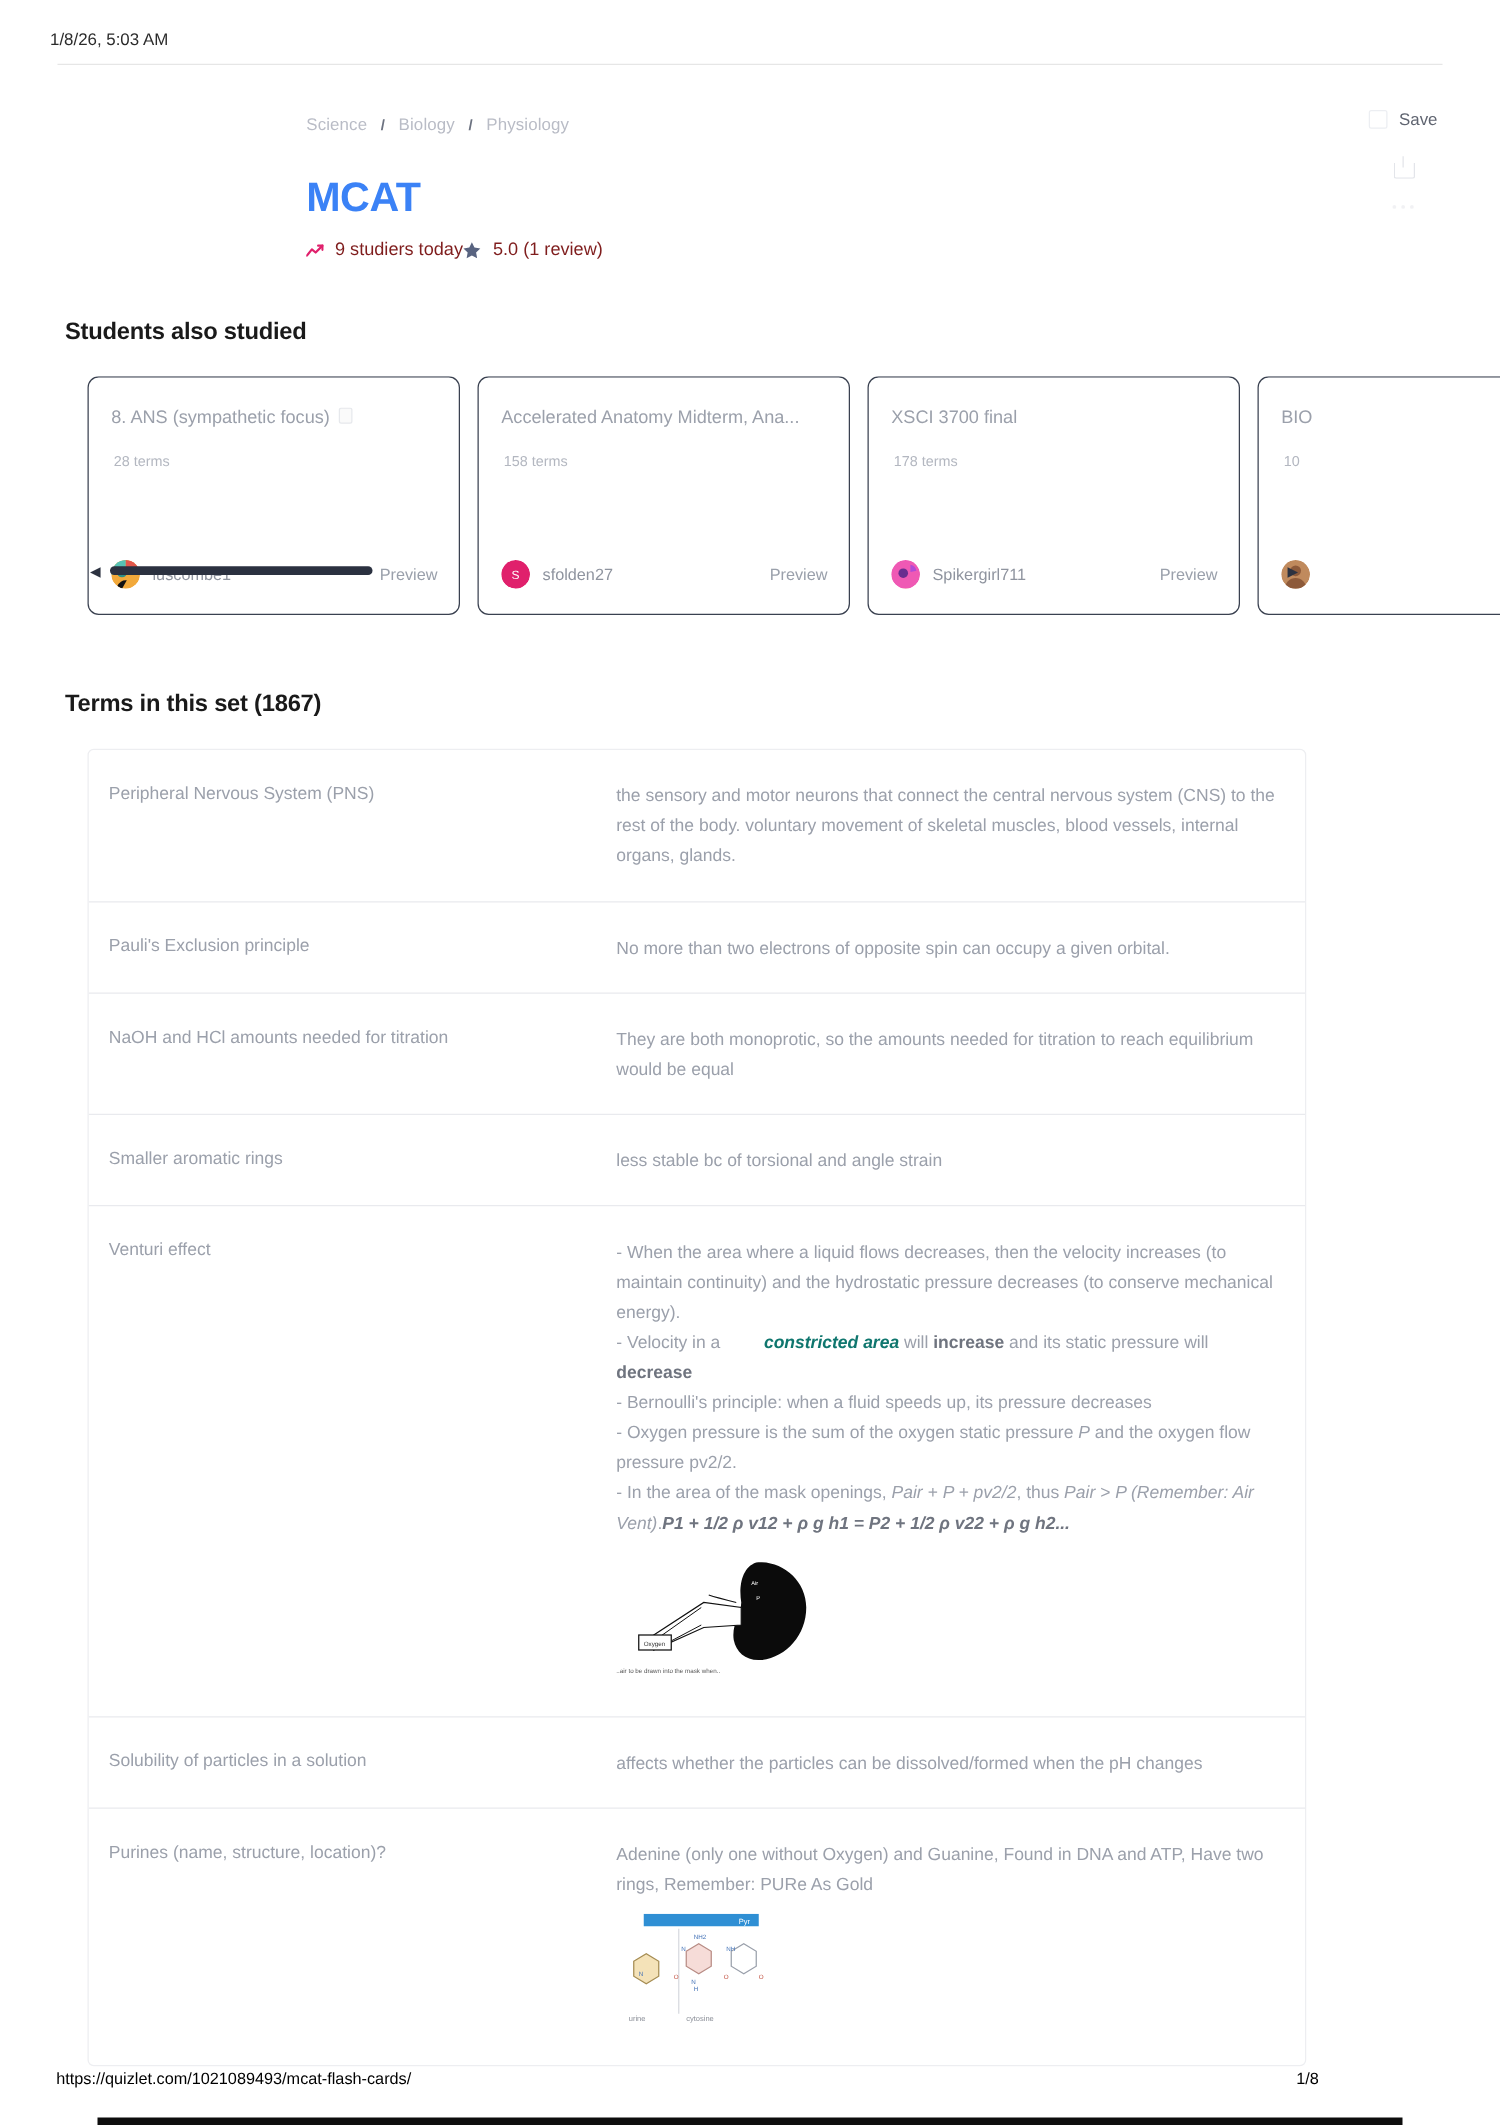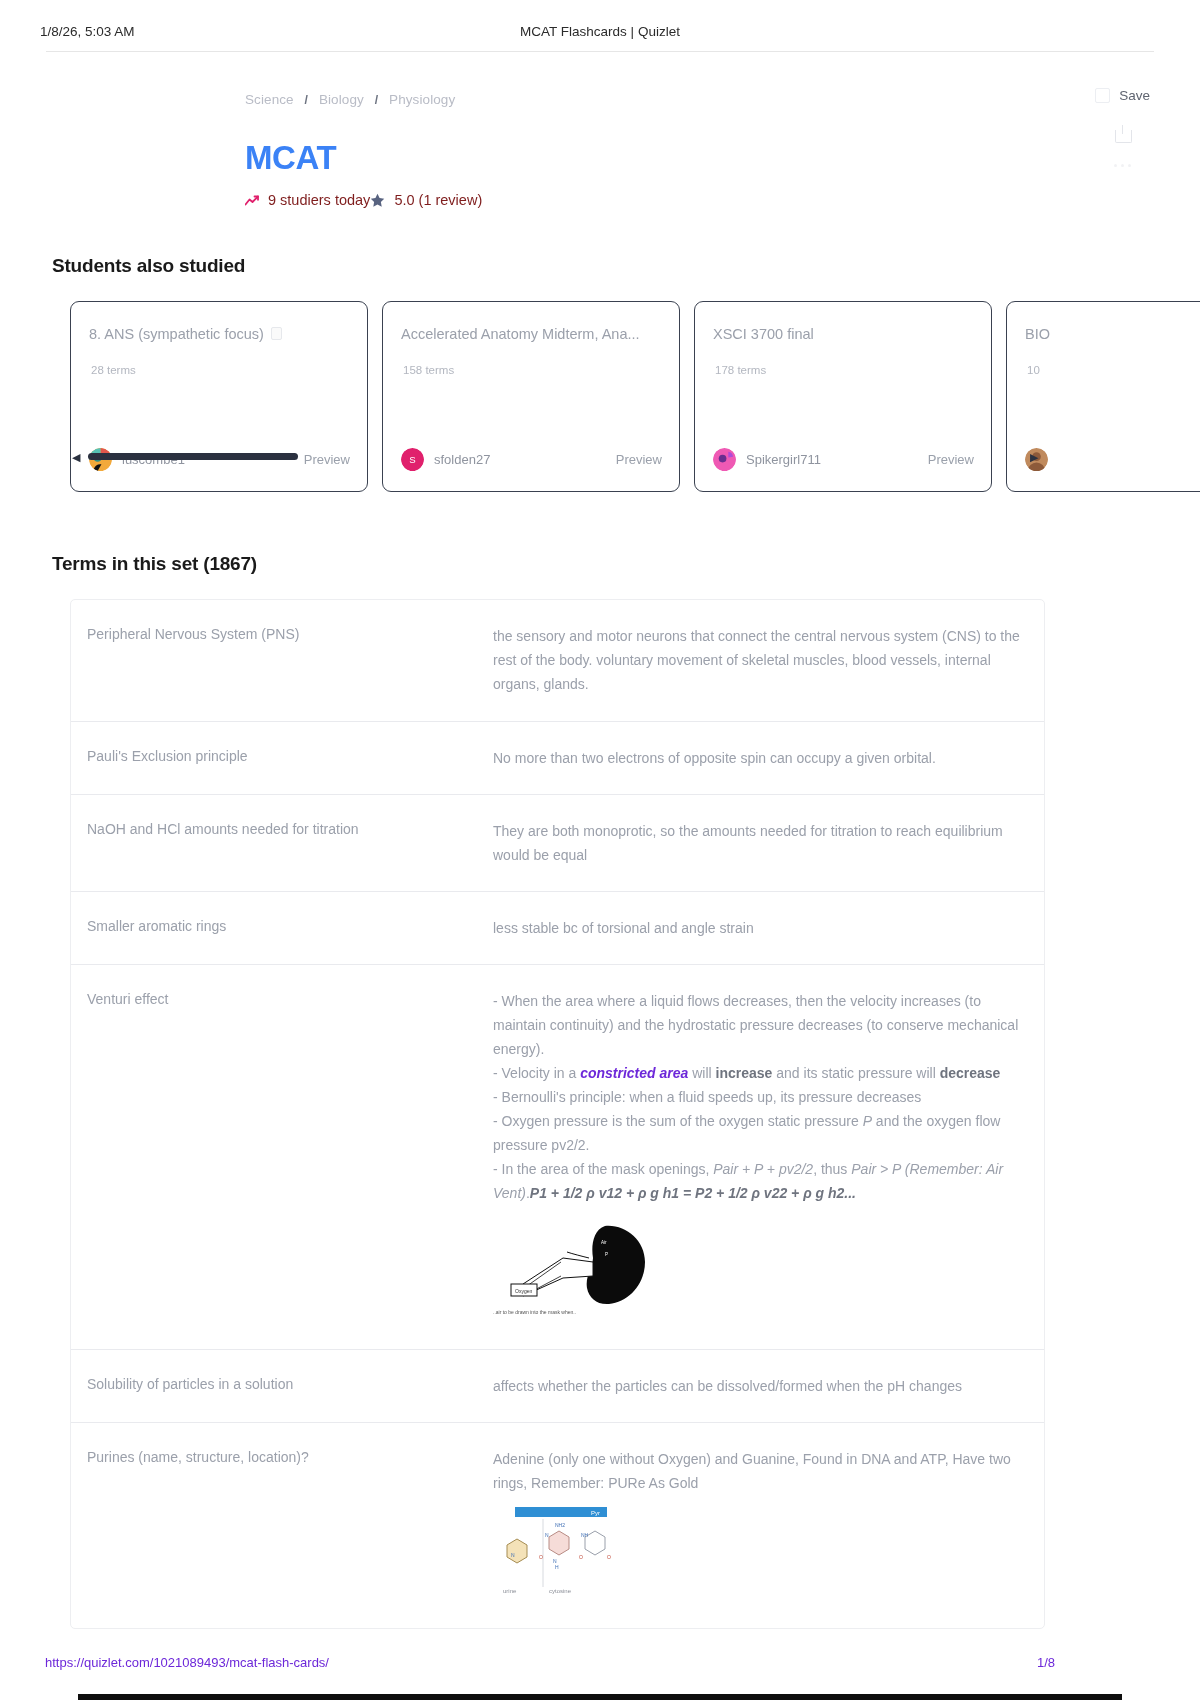--- a/index.html
+++ b/index.html
@@ -135,42 +135,41 @@
   .term-left {
     width: 418px; padding: 24px 20px 24px 16px;
     font-size: 14px; color: #9ba0ab; line-height: 1.55;
   }
   .term-right {
     flex: 1; padding: 24px 22px 24px 4px;
     font-size: 14px; color: #9ba0ab; line-height: 1.72;
   }
   .term-right b { color: #6f747f; font-weight: 700; }
   .term-right i { font-style: italic; }
-  .term-right .bi { font-style: italic; font-weight: 700; color: #6d28d9; }
+  .term-right .bi { font-style: italic; font-weight: 700; color: #0f766e; margin-left: 31px; }
 
   .fig { margin-top: 12px; }
 
   
   .print-footer {
     position: absolute; bottom: 25px; left: 0; width: 1100px; height: 20px;
-    font-size: 13px; color: #6d28d9;
+    font-size: 13px; color: #000000;
   }
   .pf-url { position: absolute; left: 45px; top: 0; }
   .pf-page { position: absolute; right: 45px; top: 0; }
   .footer-bar {
     position: absolute; bottom: 0; left: 78px; width: 1044px; height: 6px;
     background: #0e0e0e;
   }
 </style>
 </head>
 <body>
 
 <div class="print-header">
   <div class="ph-date">1/8/26, 5:03 AM</div>
-  <div class="ph-title">MCAT Flashcards | Quizlet</div>
 </div>
 <div class="header-rule"></div>
 
 <div class="page-body">
 
   <div class="topbar">
     <div class="breadcrumb">
       <span class="crumb">Science</span>
       <span class="sep">/</span>
       <span class="crumb">Biology</span>

